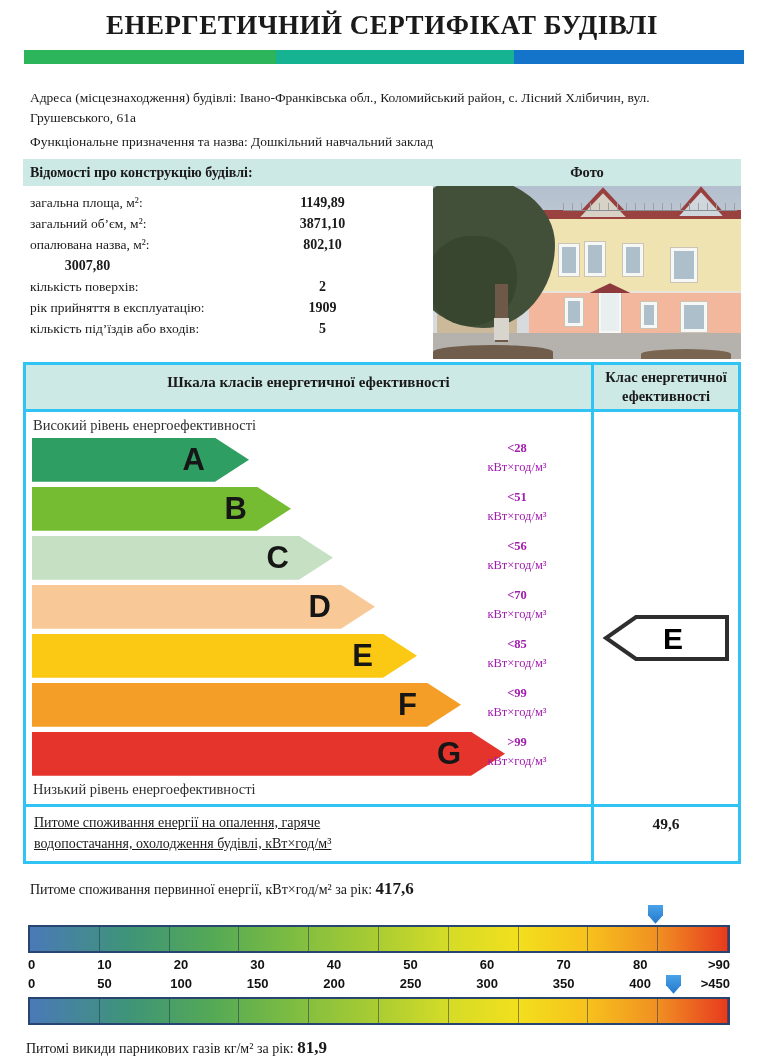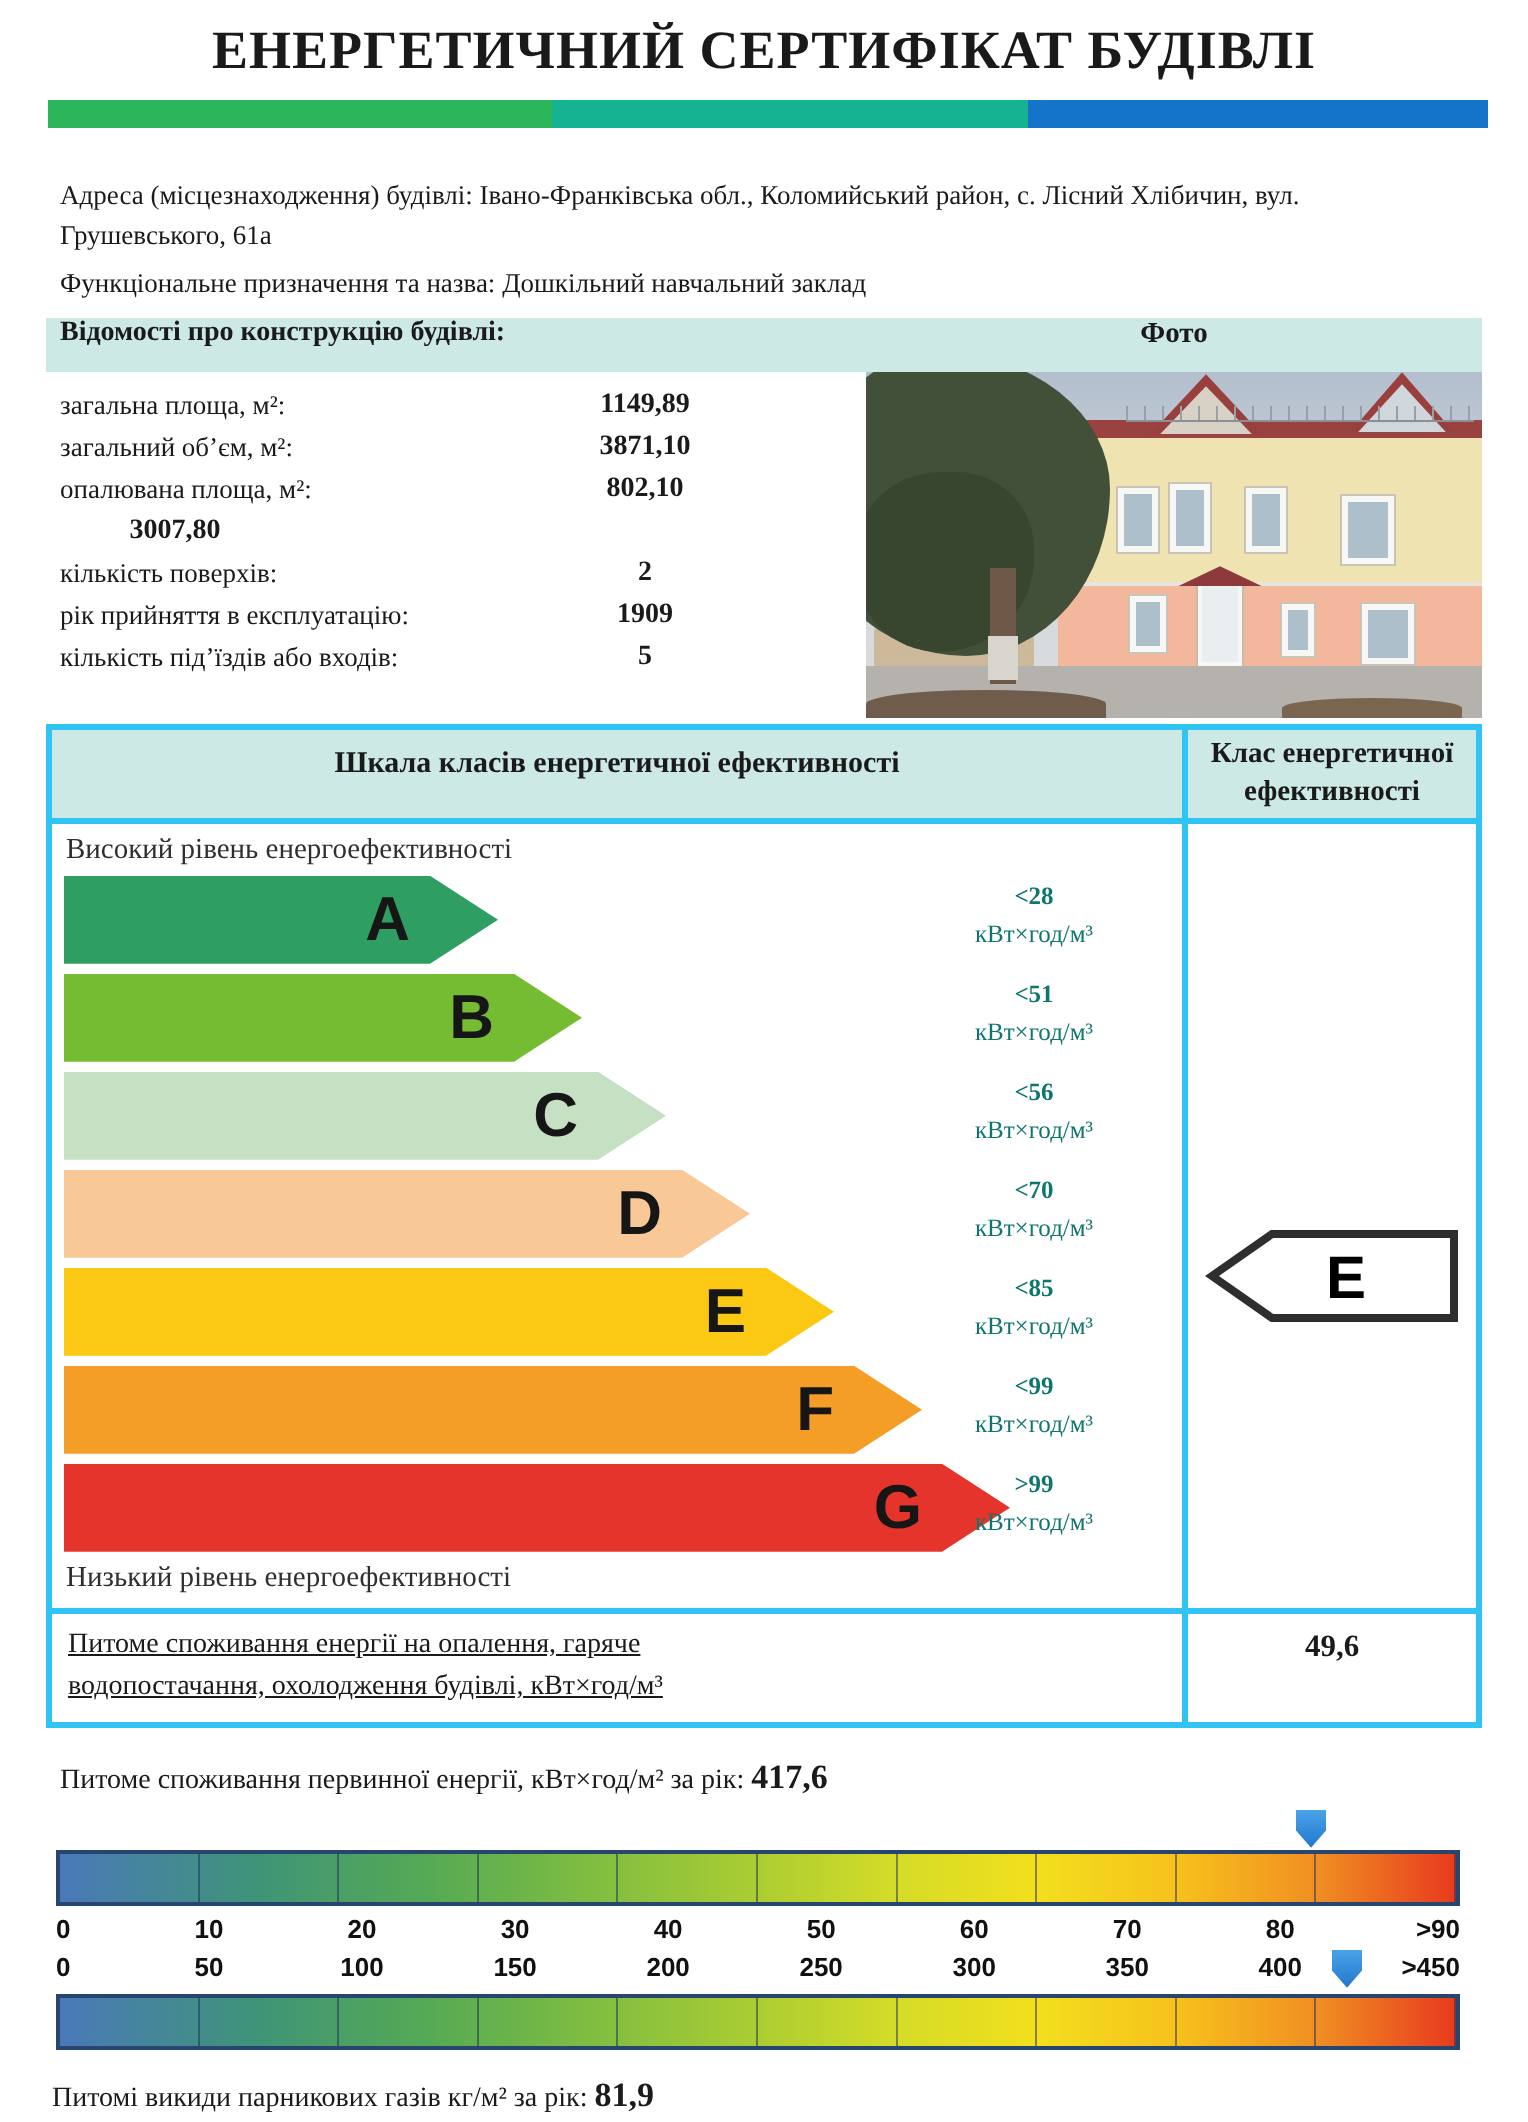--- a/index.html
+++ b/index.html
@@ -13,21 +13,21 @@
   .title{margin:10px 8px 0; text-align:center; font-size:27px; font-weight:bold; letter-spacing:.5px;}
 
   .accent-bar{display:flex; height:14px; margin:9px 20px 0 24px;}
   .accent-bar .seg1{flex:0 0 35%; background:var(--accent-green,#2db55b);}
   .accent-bar .seg2{flex:0 0 33%; background:var(--accent-teal,#16b392);}
   .accent-bar .seg3{flex:1; background:var(--accent-blue,#1474c9);}
 
   .address{margin:24px 28px 0 30px; font-size:13.5px; line-height:1.45;}
   .purpose{margin:7px 28px 0 30px; font-size:13.5px;}
 
-  .info-header{display:flex; height:27px; margin:9px 23px 0 23px; background:var(--band-teal,#cde9e6);}
+  .info-header{display:flex; align-items:center; height:27px; margin:9px 23px 0 23px; background:var(--band-teal,#cde9e6);}
   .info-header .ih-left{flex:1; padding-left:7px; font-weight:bold; font-size:14px;}
   .info-header .ih-right{width:308px; text-align:center; font-weight:bold; font-size:14.5px;}
 
   .info-body{display:flex; margin:0 23px 0 23px;}
   .specs{flex:1; padding:6px 0 0 7px;}
   .spec-row{display:flex; height:21px; font-size:13.5px; align-items:center;}
   .spec-label{width:235px;}
   .spec-value{width:115px; text-align:center; font-weight:bold; font-size:14px;}
 
   
@@ -56,21 +56,21 @@
   .etable{margin:3px 23px 0 23px; border:3px solid var(--table-border,#2fc4f3);}
   .et-header{display:flex; background:var(--band-teal,#cde9e6); border-bottom:3px solid var(--table-border,#2fc4f3);}
   .eth-left{flex:1; text-align:center; padding:9px 0; font-weight:bold; font-size:15px; border-right:3px solid var(--table-border,#2fc4f3);}
   .eth-right{width:144px; text-align:center; font-weight:bold; font-size:14.5px; padding:3px 5px; line-height:1.3; display:flex; align-items:center; justify-content:center;}
   .et-body{display:flex;}
   .etb-left{flex:1; border-right:3px solid var(--table-border,#2fc4f3); padding:3px 16px 2px 6px; position:relative;}
   .level-label{font-size:14.5px; color:#2f2f2f; margin:2px 0 4px 1px;}
   .class-row{position:relative; height:44px; margin-bottom:5px;}
   .class-arrow{height:44px; clip-path:polygon(0 0,calc(100% - 34px) 0,100% 50%,calc(100% - 34px) 100%,0 100%); display:flex; align-items:center; justify-content:flex-end; padding-right:44px;}
   .class-letter{font-family:"Liberation Sans","DejaVu Sans",sans-serif; font-weight:bold; font-size:31px; color:#161616; line-height:1;}
-  .limit{position:absolute; right:6px; top:1px; width:104px; text-align:center; font-size:12.5px; color:#0f766e; line-height:1.5;}
+  .limit{position:absolute; right:6px; top:1px; width:104px; text-align:center; font-size:12.5px; color:#a21caf; line-height:1.5;}
   .limit-val{font-weight:bold;}
   .etb-right{width:144px; position:relative;}
   .class-pointer{position:absolute; top:200px; left:7px;}
   .pointer-letter{font-family:"Liberation Sans","DejaVu Sans",sans-serif; font-weight:bold; font-size:29px;}
   .et-footer{display:flex; border-top:3px solid var(--table-border,#2fc4f3);}
   .etf-left{flex:1; border-right:3px solid var(--table-border,#2fc4f3); padding:5px 8px 7px; font-size:14px; line-height:1.5;text-decoration:underline;}
   .etf-right{width:144px; display:flex; align-items:flex-start; justify-content:center; padding-top:8px; font-weight:bold; font-size:15.5px;}
 
   .primary-line{margin:15px 28px 0 30px; font-size:14px;}
   .big-val{font-weight:bold; font-size:17px;}
@@ -125,21 +125,21 @@
     <div class="specs">
       <div class="spec-row">
           <span class="spec-label">загальна площа, м²:</span>
           <span class="spec-value">1149,89</span>
         </div>
       <div class="spec-row">
           <span class="spec-label">загальний об’єм, м²:</span>
           <span class="spec-value">3871,10</span>
         </div>
       <div class="spec-row">
-          <span class="spec-label">опалювана площа, м²:</span>
+          <span class="spec-label">опалювана назва, м²:</span>
           <span class="spec-value">802,10</span>
         </div>
       <div class="spec-row">
           <span class="spec-value">3007,80</span>
         </div>
       <div class="spec-row">
           <span class="spec-label">кількість поверхів:</span>
           <span class="spec-value">2</span>
         </div>
       <div class="spec-row">

